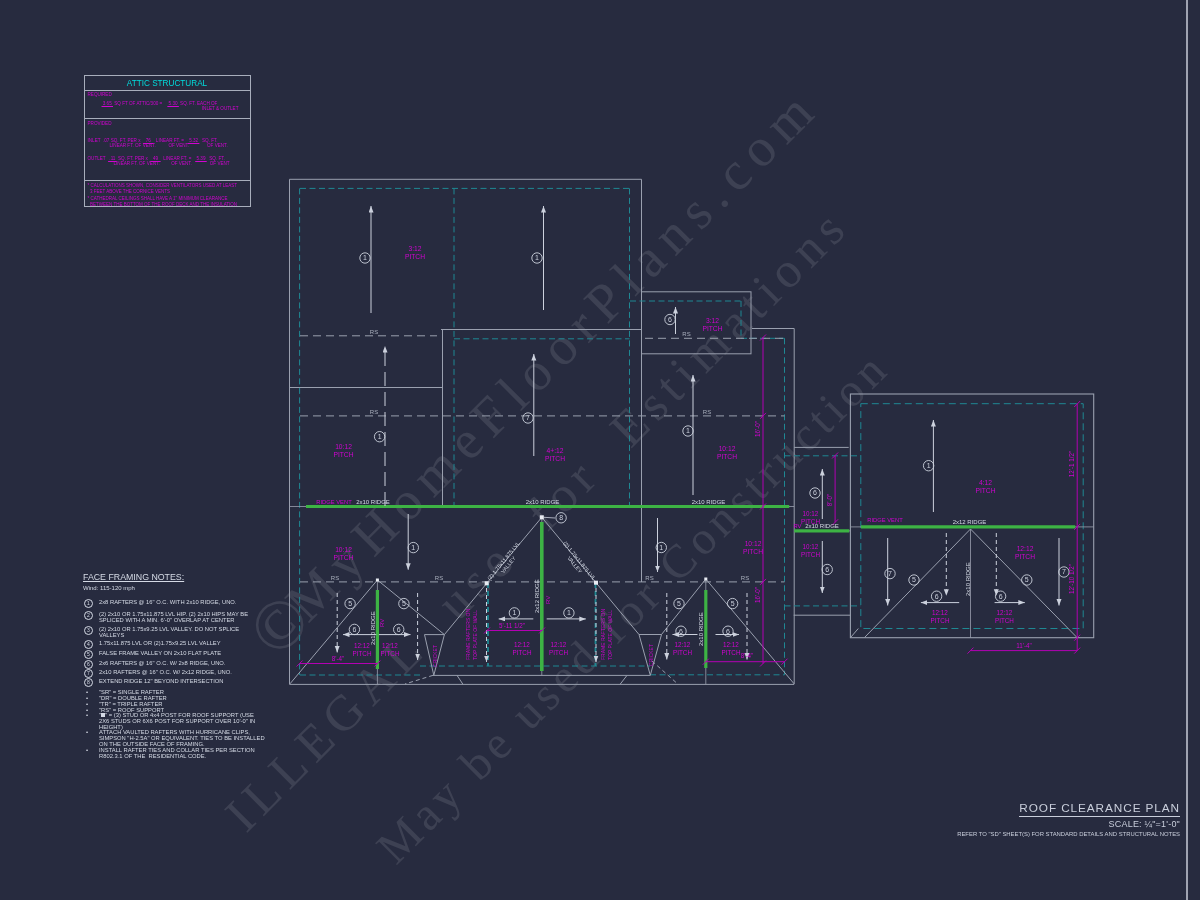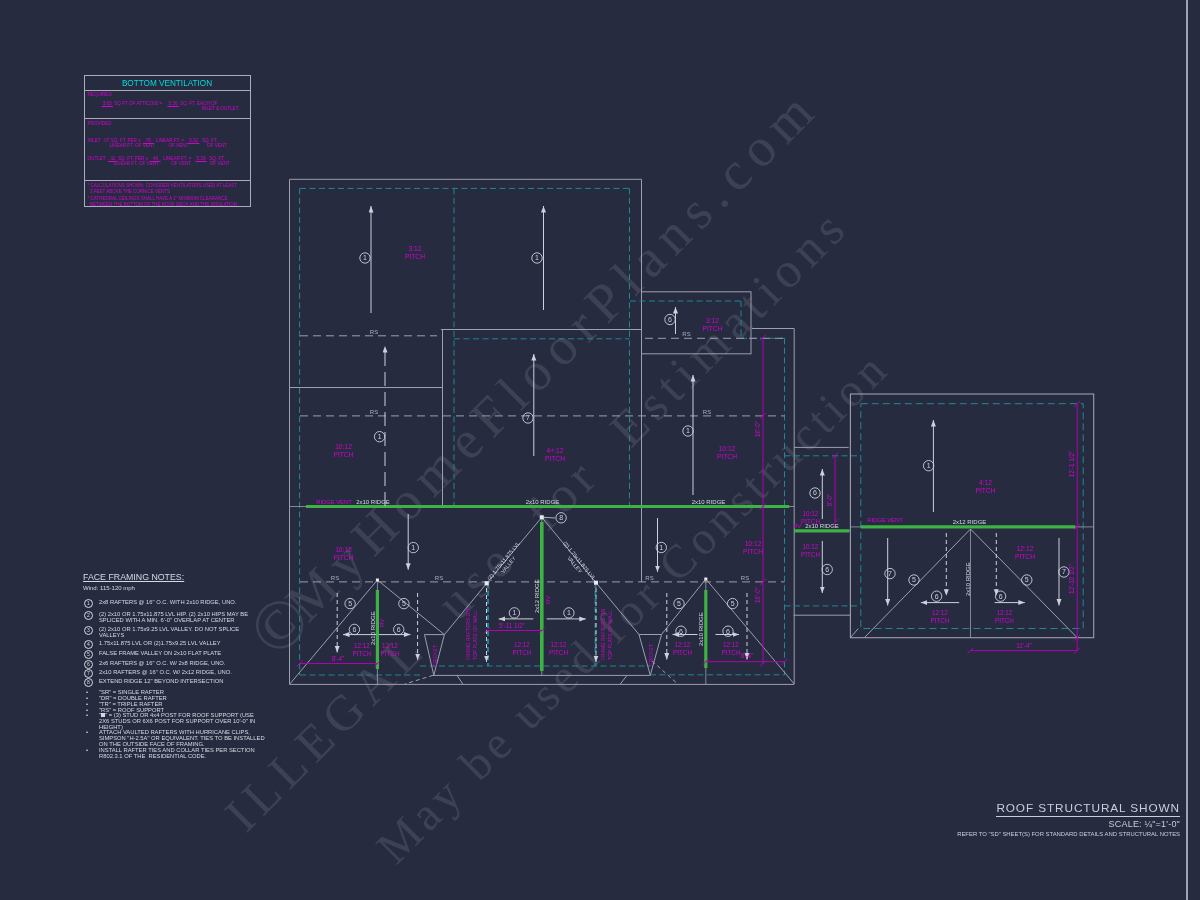--- a/index.html
+++ b/index.html
@@ -457,21 +457,21 @@
       </g>
 
 <g transform="translate(578,562) rotate(51)">
         <text x="0" y="0" font-size="5.4" fill="#d5dae5" text-anchor="middle">(2) 1.75x11.875 LVL</text>
         <text x="0" y="6.2" font-size="5.4" fill="#d5dae5" text-anchor="middle">VALLEY</text>
       </g>
 </svg>
 
 <div style="position:absolute;left:83.5px;top:75px;width:165px;height:130px;border:1px solid #a8aebc;font-family:'Liberation Sans',sans-serif;">
 
-  <div style="border-bottom:1px solid #a8aebc;height:14px;text-align:center;color:#00dcdc;font-size:8.2px;line-height:15px;letter-spacing:0px;">BOTTOM VENTILATION</div>
+  <div style="border-bottom:1px solid #a8aebc;height:14px;text-align:center;color:#00dcdc;font-size:8.2px;line-height:15px;letter-spacing:0px;">ATTIC STRUCTURAL</div>
 
   <div style="border-bottom:1px solid #a8aebc;height:25px;color:#d203d2;font-size:4.6px;padding:1px 3px;">
     <div>REQUIRED</div>
     <div style="margin-top:4px;margin-left:14px;"><span style="text-decoration:underline;">&nbsp;3.65&nbsp;</span> SQ FT OF ATTIC/300 = &nbsp;&nbsp;&nbsp;<span style="text-decoration:underline;">&nbsp;5.30&nbsp;</span> SQ. FT. EACH OF</div>
     <div style="text-align:right;margin-right:8px;">INLET &amp; OUTLET</div>
   </div>
 
   <div style="border-bottom:1px solid #a8aebc;height:57px;color:#d203d2;font-size:4.6px;padding:2px 3px;">
     <div>PROVIDED</div>
     <div style="margin-top:12px;">INLET &nbsp;.07 SQ. FT. PER x &nbsp;<span style="text-decoration:underline;">&nbsp;&nbsp;76&nbsp;&nbsp;</span>&nbsp; LINEAR FT. = &nbsp;&nbsp;<span style="text-decoration:underline;">&nbsp;5.32&nbsp;</span>&nbsp; SQ. FT.</div>
@@ -534,19 +534,19 @@
 
 <div style="position:absolute;left:3px;top:157px;font-size:6px;">•</div>
       <div style="position:absolute;left:16px;top:157px;font-size:5.8px;line-height:6.1px;width:185px;">ATTACH VAULTED RAFTERS WITH HURRICANE CLIPS,<br>SIMPSON "H-2.5A" OR EQUIVALENT. TIES TO BE INSTALLED<br>ON THE OUTSIDE FACE OF FRAMING.</div>
 
 <div style="position:absolute;left:3px;top:174.8px;font-size:6px;">•</div>
       <div style="position:absolute;left:16px;top:174.8px;font-size:5.8px;line-height:6.1px;width:185px;">INSTALL RAFTER TIES AND COLLAR TIES PER SECTION<br>R802.3.1 OF THE&nbsp; RESIDENTIAL CODE.</div>
 </div>
 
 <div style="position:absolute;left:900px;top:798px;width:280px;text-align:right;color:#c9cedb;font-family:'Liberation Sans',sans-serif;">
   
-  <div style="font-size:11.8px;letter-spacing:0.9px;border-bottom:1px solid #c9cedb;display:inline-block;padding-bottom:1px;">ROOF STRUCTURAL SHOWN</div>
+  <div style="font-size:11.8px;letter-spacing:0.9px;border-bottom:1px solid #c9cedb;display:inline-block;padding-bottom:1px;">ROOF CLEARANCE PLAN</div>
   
   <div style="font-size:9px;margin-top:2px;letter-spacing:0.2px;">SCALE: ¼"=1'-0"</div>
   
   <div style="font-size:5.9px;margin-top:1.5px;">REFER TO "SD" SHEET(S) FOR STANDARD DETAILS AND STRUCTURAL NOTES</div>
 </div>
 </div>
 
 </body></html>

